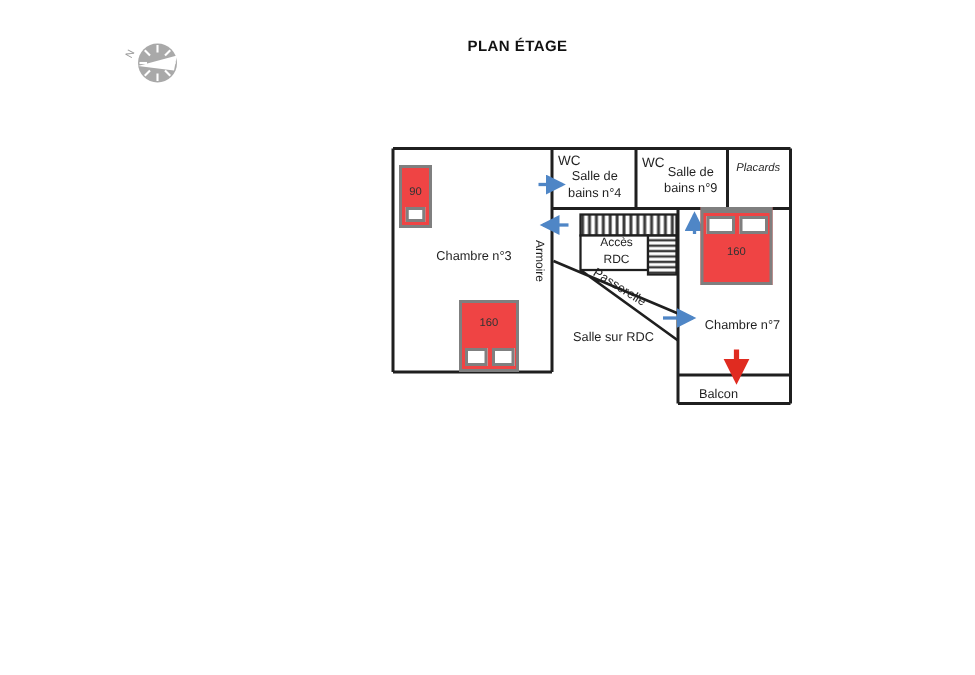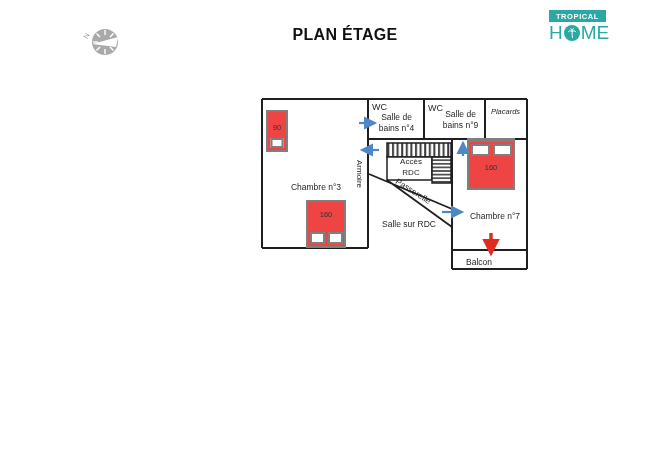--- a/index.html
+++ b/index.html
@@ -1,40 +1,40 @@
 <!DOCTYPE html>
 <html><head>
 <meta charset="utf-8">
 <style>
   html,body{margin:0;padding:0;background:#ffffff;}
   #canvas{position:relative;width:650px;height:450px;background:#ffffff;overflow:hidden;
           font-family:"Liberation Sans", sans-serif;color:#1f1f1f;}
   .abs{position:absolute;}
   .lbl{position:absolute;font-size:8.5px;line-height:11px;color:#1f1f1f;text-align:center;white-space:nowrap;}
   .title{position:absolute;left:270px;top:26px;width:150px;text-align:center;
-         font-size:16px;font-weight:bold;letter-spacing:.3px;color:#111;}
+         font-size:10px;font-weight:bold;letter-spacing:.3px;color:#111;}
   
   .bed{position:absolute;border:2px solid #7f7f7f;background:#ef4444;box-sizing:border-box;
        display:flex;flex-direction:column;align-items:center;}
   .bed-label{font-size:7.5px;color:#333;line-height:9px;}
   .pillow{border:2px solid #7f7f7f;background:#fff;box-sizing:border-box;}
   .pillow-row{display:flex;gap:3px;justify-content:center;width:100%;}
   #bed90{left:266px;top:110px;width:22px;height:42px;justify-content:flex-start;}
   #bed90 .bed-label{margin-top:11px;}
   #bed90 .pillow{position:absolute;bottom:2px;left:50%;transform:translateX(-50%);width:13px;height:10px;}
   #bed160a{left:306px;top:200px;width:40px;height:48px;}
   #bed160a .bed-label{margin-top:8px;}
   #bed160a .pillow-row{margin-top:auto;margin-bottom:2px;}
   #bed160a .pillow{width:15px;height:12px;}
   #bed160b{left:467px;top:138px;width:48px;height:52px;border-top-width:4px;}
   #bed160b .pillow-row{margin-top:2px;}
   #bed160b .pillow{width:19px;height:12px;}
   #bed160b .bed-label{margin-top:7px;}
   
-  #lbl-chambre3{left:266px;top:182px;width:100px;}
+  #lbl-chambre3{left:266px;top:165px;width:100px;}
   #lbl-armoire{left:355px;top:160px;height:50px;writing-mode:vertical-rl;font-size:8px;
                color:#1f1f1f;white-space:nowrap;}
   #lbl-wc2{left:372px;top:102px;font-size:9px;text-align:left;}
   #lbl-bains2{left:369px;top:112px;width:55px;}
   #lbl-wc3{left:428px;top:103px;font-size:9px;text-align:left;}
   #lbl-bains3{left:433px;top:109px;width:55px;}
   #lbl-placards{left:485px;top:106px;width:41px;font-size:7.5px;font-style:italic;}
   #lbl-acces{left:390px;top:157px;width:42px;font-size:8px;line-height:10.5px;text-align:center;}
   #lbl-passerelle{left:382px;top:186px;width:62px;transform:rotate(32deg);font-size:8.5px;}
   #lbl-vide{left:369px;top:219px;width:80px;}
@@ -101,38 +101,20 @@
         <line x1="113.5" y1="33.5" x2="110" y2="37"></line>
         <line x1="100" y1="47" x2="96.5" y2="50.5"></line>
       </g>
       <polygon points="92,44 118,37 116,47" fill="#ffffff"></polygon>
       <text x="87" y="38" font-size="7" fill="#9a9a9a" transform="rotate(-62 87 36)" text-anchor="middle">N</text>
     </g>
   </svg>
 
   <div class="title">PLAN ÉTAGE</div>
 
-  <div class="abs" id="logo">
-    <div id="logo-top">TROPICAL</div>
-    <div id="logo-home">
-      <span>H</span>
-      <span id="logo-o">
-        <svg width="12" height="12" viewBox="0 0 12 12">
-          <g stroke="#ffffff" fill="none" stroke-width="1" stroke-linecap="round">
-            <path d="M6.5,10.5 C6,8 6,6 6.3,4.5"></path>
-            <path d="M6.3,4.5 C5,3.5 3.5,3.5 2.5,4.6"></path>
-            <path d="M6.3,4.5 C7.5,3.5 9,3.6 9.8,4.8"></path>
-            <path d="M6.3,4.5 C5.6,2.9 6.6,1.9 7.6,1.6"></path>
-            <path d="M6.3,4.5 C6.7,3 5.7,2.1 4.7,1.9"></path>
-          </g>
-        </svg>
-      </span>
-      <span>ME</span>
-    </div>
-  </div>
 
   <div class="lbl" id="lbl-chambre3">Chambre n°3</div>
 
   <div class="abs" id="lbl-armoire">Armoire</div>
 
   <div class="lbl" id="lbl-wc2">WC</div>
   <div class="lbl" id="lbl-bains2">
     <div>Salle de</div>
     <div>bains n°4</div>
   </div>

